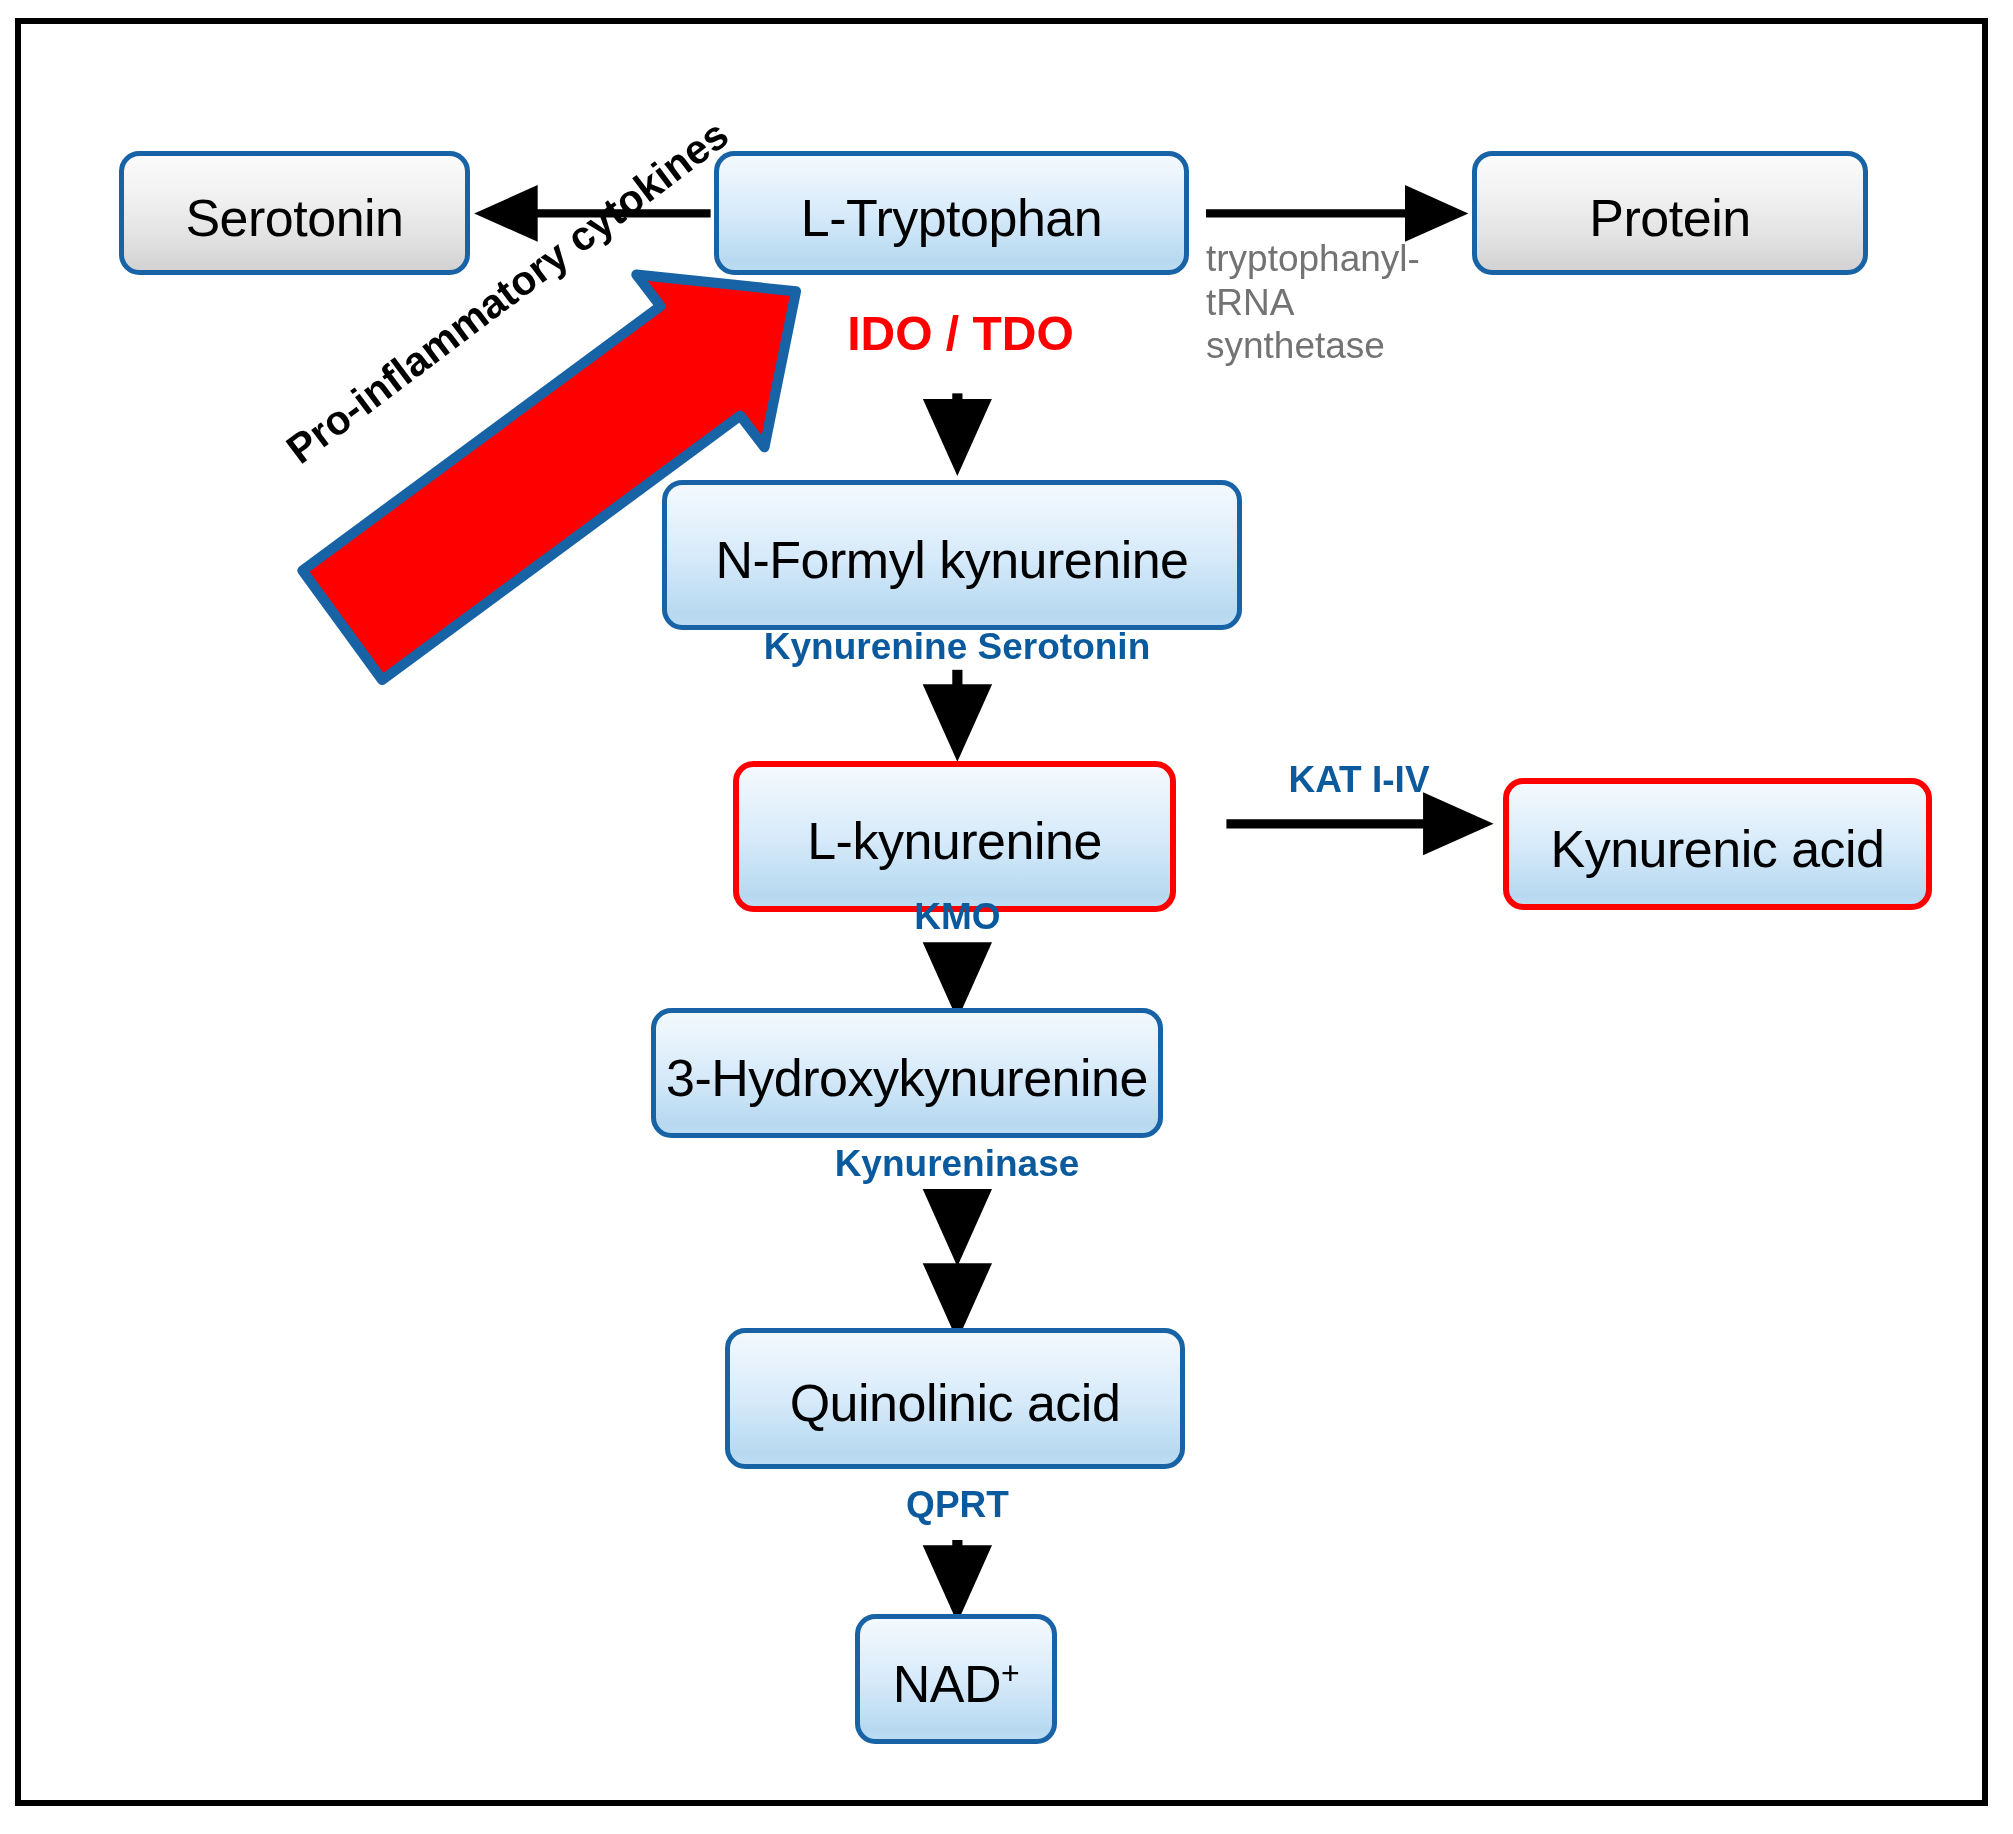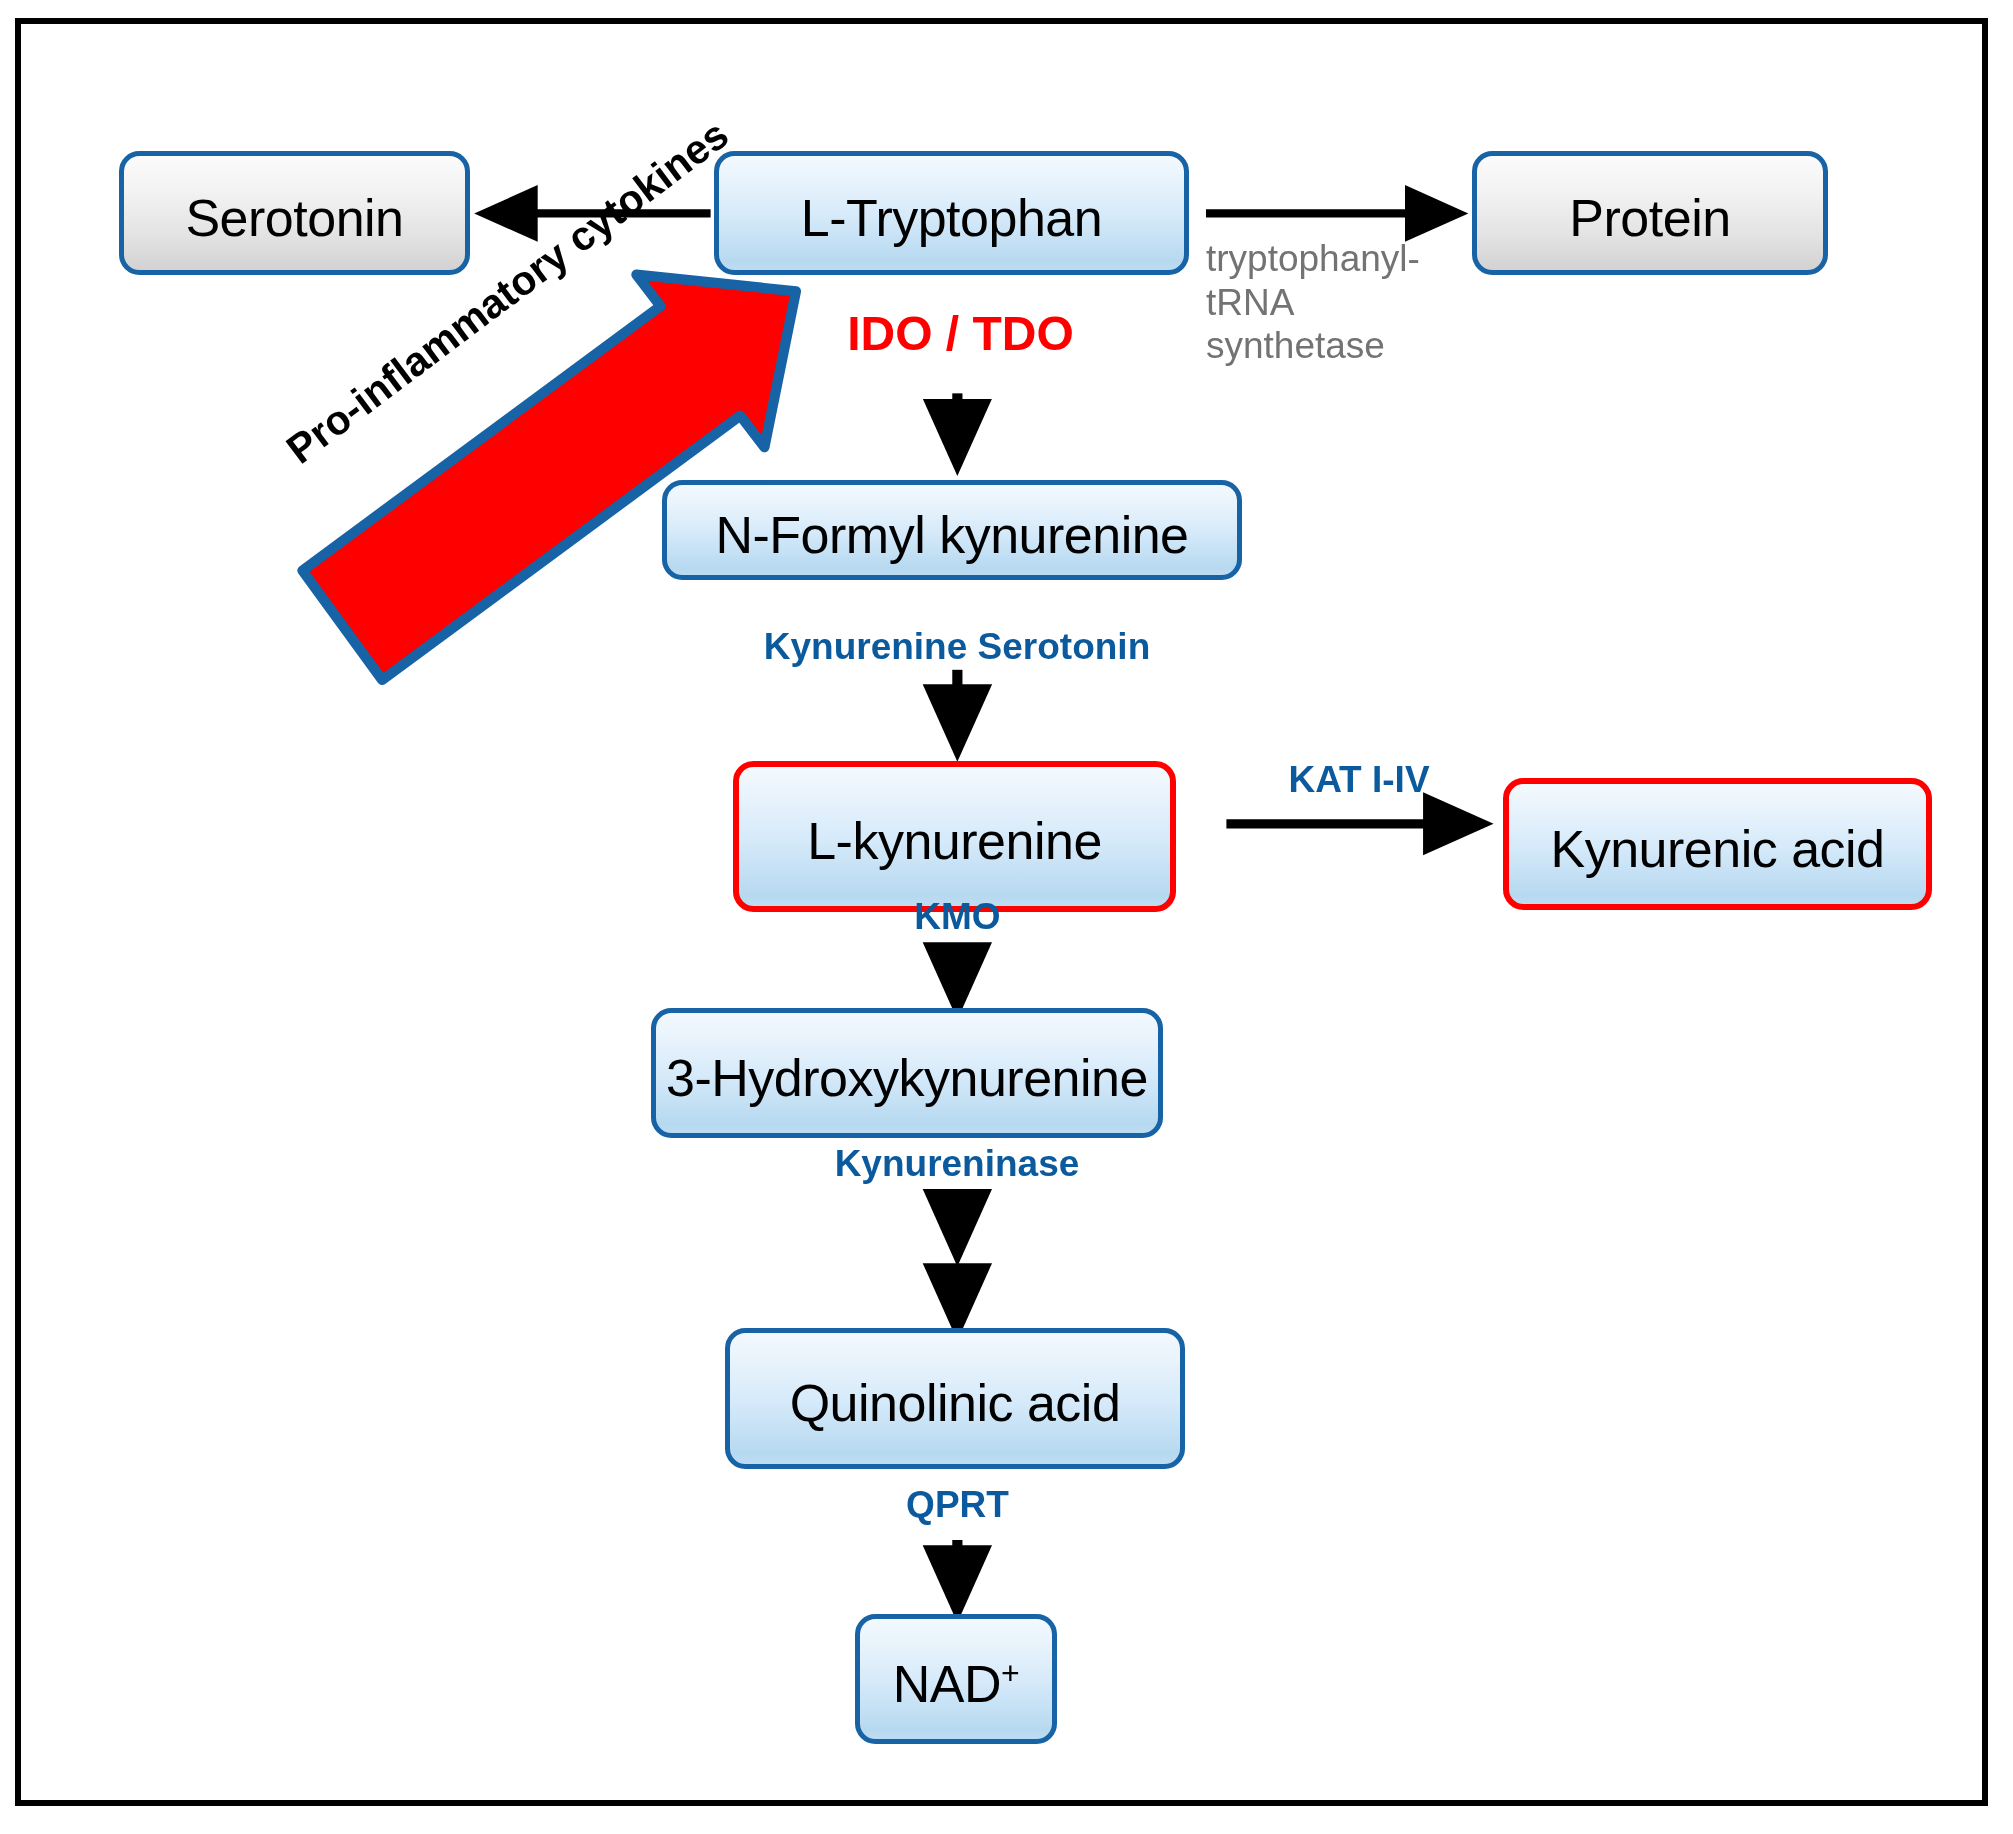--- a/index.html
+++ b/index.html
@@ -175,25 +175,25 @@
   </svg>
 
   <div class="node node-gray" style="left:119px; top:151px; width:351px; height:124px;">
     <span class="node-label">Serotonin</span>
   </div>
 
   <div class="node node-blue" style="left:714px; top:151px; width:475px; height:124px;">
     <span class="node-label">L-Tryptophan</span>
   </div>
 
-  <div class="node node-gray" style="left:1472px; top:151px; width:356px; height:124px;">
+  <div class="node node-gray" style="left:1472px; top:151px; width:396px; height:124px;">
     <span class="node-label">Protein</span>
   </div>
 
-  <div class="node node-blue" style="left:662px; top:480px; width:580px; height:100px;">
+  <div class="node node-blue" style="left:662px; top:480px; width:580px; height:150px;">
     <span class="node-label">N-Formyl kynurenine</span>
   </div>
 
   <div class="node node-red" style="left:733px; top:761px; width:443px; height:151px;">
     <span class="node-label">L-kynurenine</span>
   </div>
 
   <div class="node node-red" style="left:1503px; top:778px; width:429px; height:132px;">
     <span class="node-label">Kynurenic acid</span>
   </div>

